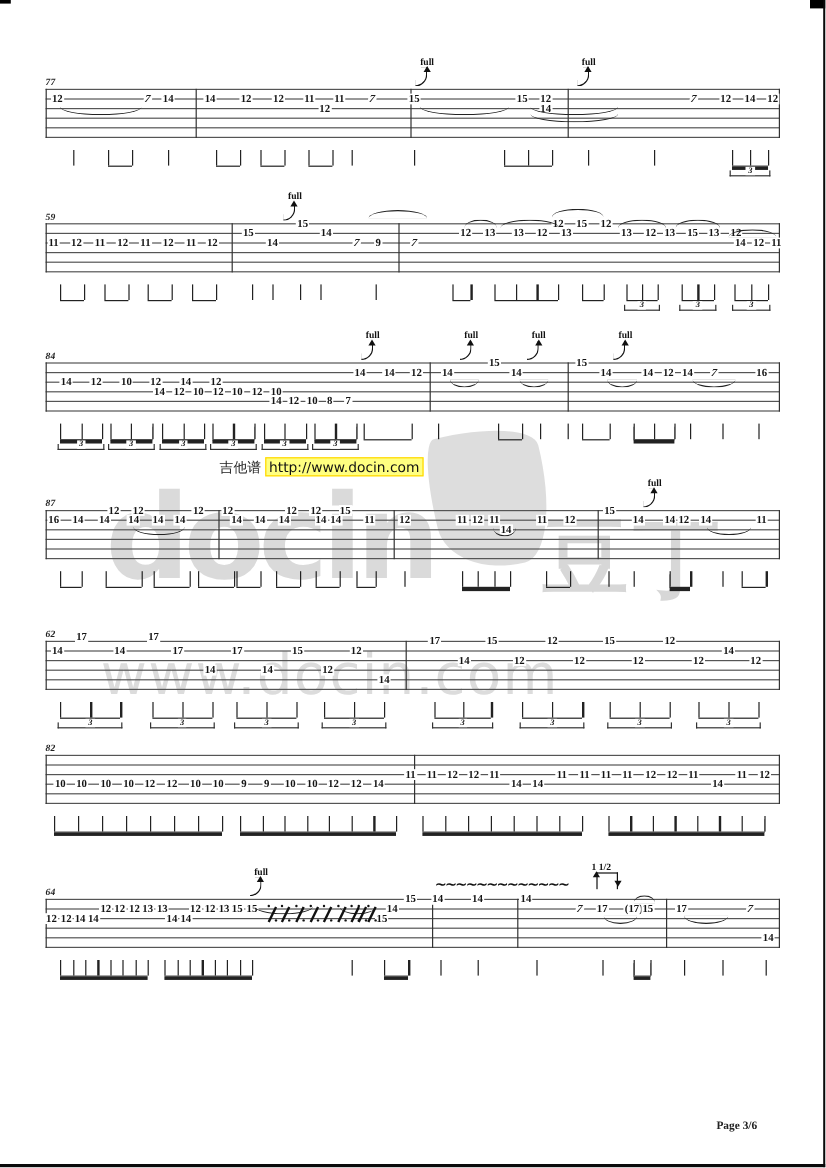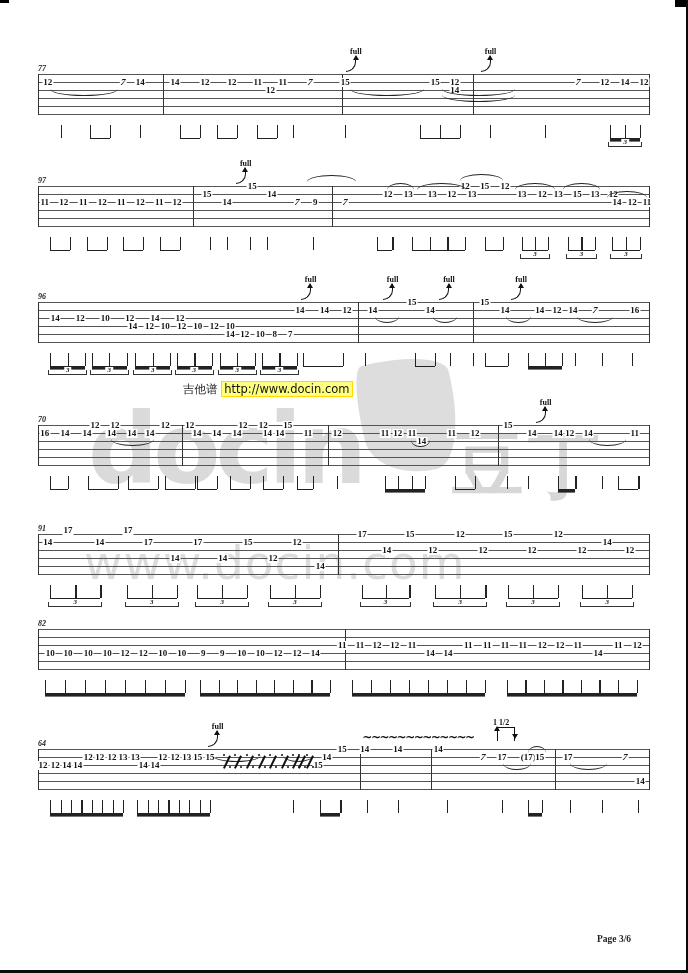--- a/index.html
+++ b/index.html
@@ -180,21 +180,21 @@
             <span class="stem" style="left: 0%;"></span>
             <span class="stem" style="left: 50%;"></span>
             <span class="stem" style="left: 100%;"></span>
             <span class="trip">
               <span class="tn">3</span>
             </span>
           </div>
         </div>
       </div>
       <div class="system" style="top: 186px;">
-        <div class="mlabel">97</div>
+        <div class="mlabel">59</div>
         <div class="sline" style="top: 0px;"></div>
         <div class="sline" style="top: 8px;"></div>
         <div class="sline" style="top: 16px;"></div>
         <div class="sline" style="top: 24px;"></div>
         <div class="sline" style="top: 32px;"></div>
         <div class="sline" style="top: 40px;"></div>
         <div class="bar" style="left: 0%;"></div>
         <div class="bar" style="left: 25.3%;"></div>
         <div class="bar" style="left: 48%;"></div>
         <div class="bar" style="left: calc(100% - 1px);"></div>
@@ -307,21 +307,21 @@
             <span class="stem" style="left: 0%;"></span>
             <span class="stem" style="left: 50%;"></span>
             <span class="stem" style="left: 100%;"></span>
             <span class="trip">
               <span class="tn">3</span>
             </span>
           </div>
         </div>
       </div>
       <div class="system" style="top: 302px;">
-        <div class="mlabel">96</div>
+        <div class="mlabel">84</div>
         <div class="sline" style="top: 0px;"></div>
         <div class="sline" style="top: 8px;"></div>
         <div class="sline" style="top: 16px;"></div>
         <div class="sline" style="top: 24px;"></div>
         <div class="sline" style="top: 32px;"></div>
         <div class="sline" style="top: 40px;"></div>
         <div class="bar" style="left: 0%;"></div>
         <div class="bar" style="left: 52.3%;"></div>
         <div class="bar" style="left: 71.1%;"></div>
         <div class="bar" style="left: calc(100% - 1px);"></div>
@@ -456,21 +456,21 @@
           </div>
           <div class="bgrp" style="left: 92.2%; width: 0.2%;">
             <span class="stem" style="left: 0%;"></span>
           </div>
           <div class="bgrp" style="left: 97.1%; width: 0.2%;">
             <span class="stem" style="left: 0%;"></span>
           </div>
         </div>
       </div>
       <div class="system" style="top: 425px;">
-        <div class="mlabel">70</div>
+        <div class="mlabel">87</div>
         <div class="sline" style="top: 0px;"></div>
         <div class="sline" style="top: 8px;"></div>
         <div class="sline" style="top: 16px;"></div>
         <div class="sline" style="top: 24px;"></div>
         <div class="sline" style="top: 32px;"></div>
         <div class="sline" style="top: 40px;"></div>
         <div class="bar" style="left: 0%;"></div>
         <div class="bar" style="left: 23.5%;"></div>
         <div class="bar" style="left: 47.4%;"></div>
         <div class="bar" style="left: 75.2%;"></div>
@@ -573,21 +573,21 @@
           <div class="bgrp" style="left: 92.2%; width: 0.2%;">
             <span class="stem" style="left: 0%;"></span>
           </div>
           <div class="bgrp b1" style="left: 94.8%; width: 3.3%;">
             <span class="stem" style="left: 0%;"></span>
             <span class="stem" style="left: 100%;"></span>
           </div>
         </div>
       </div>
       <div class="system" style="top: 534px;">
-        <div class="mlabel">91</div>
+        <div class="mlabel">62</div>
         <div class="sline" style="top: 0px;"></div>
         <div class="sline" style="top: 8px;"></div>
         <div class="sline" style="top: 16px;"></div>
         <div class="sline" style="top: 24px;"></div>
         <div class="sline" style="top: 32px;"></div>
         <div class="sline" style="top: 40px;"></div>
         <div class="bar" style="left: 0%;"></div>
         <div class="bar" style="left: 49%;"></div>
         <div class="bar" style="left: calc(100% - 1px);"></div>
         <div class="note" style="left: 1.6%; top: 4px;">14</div>

